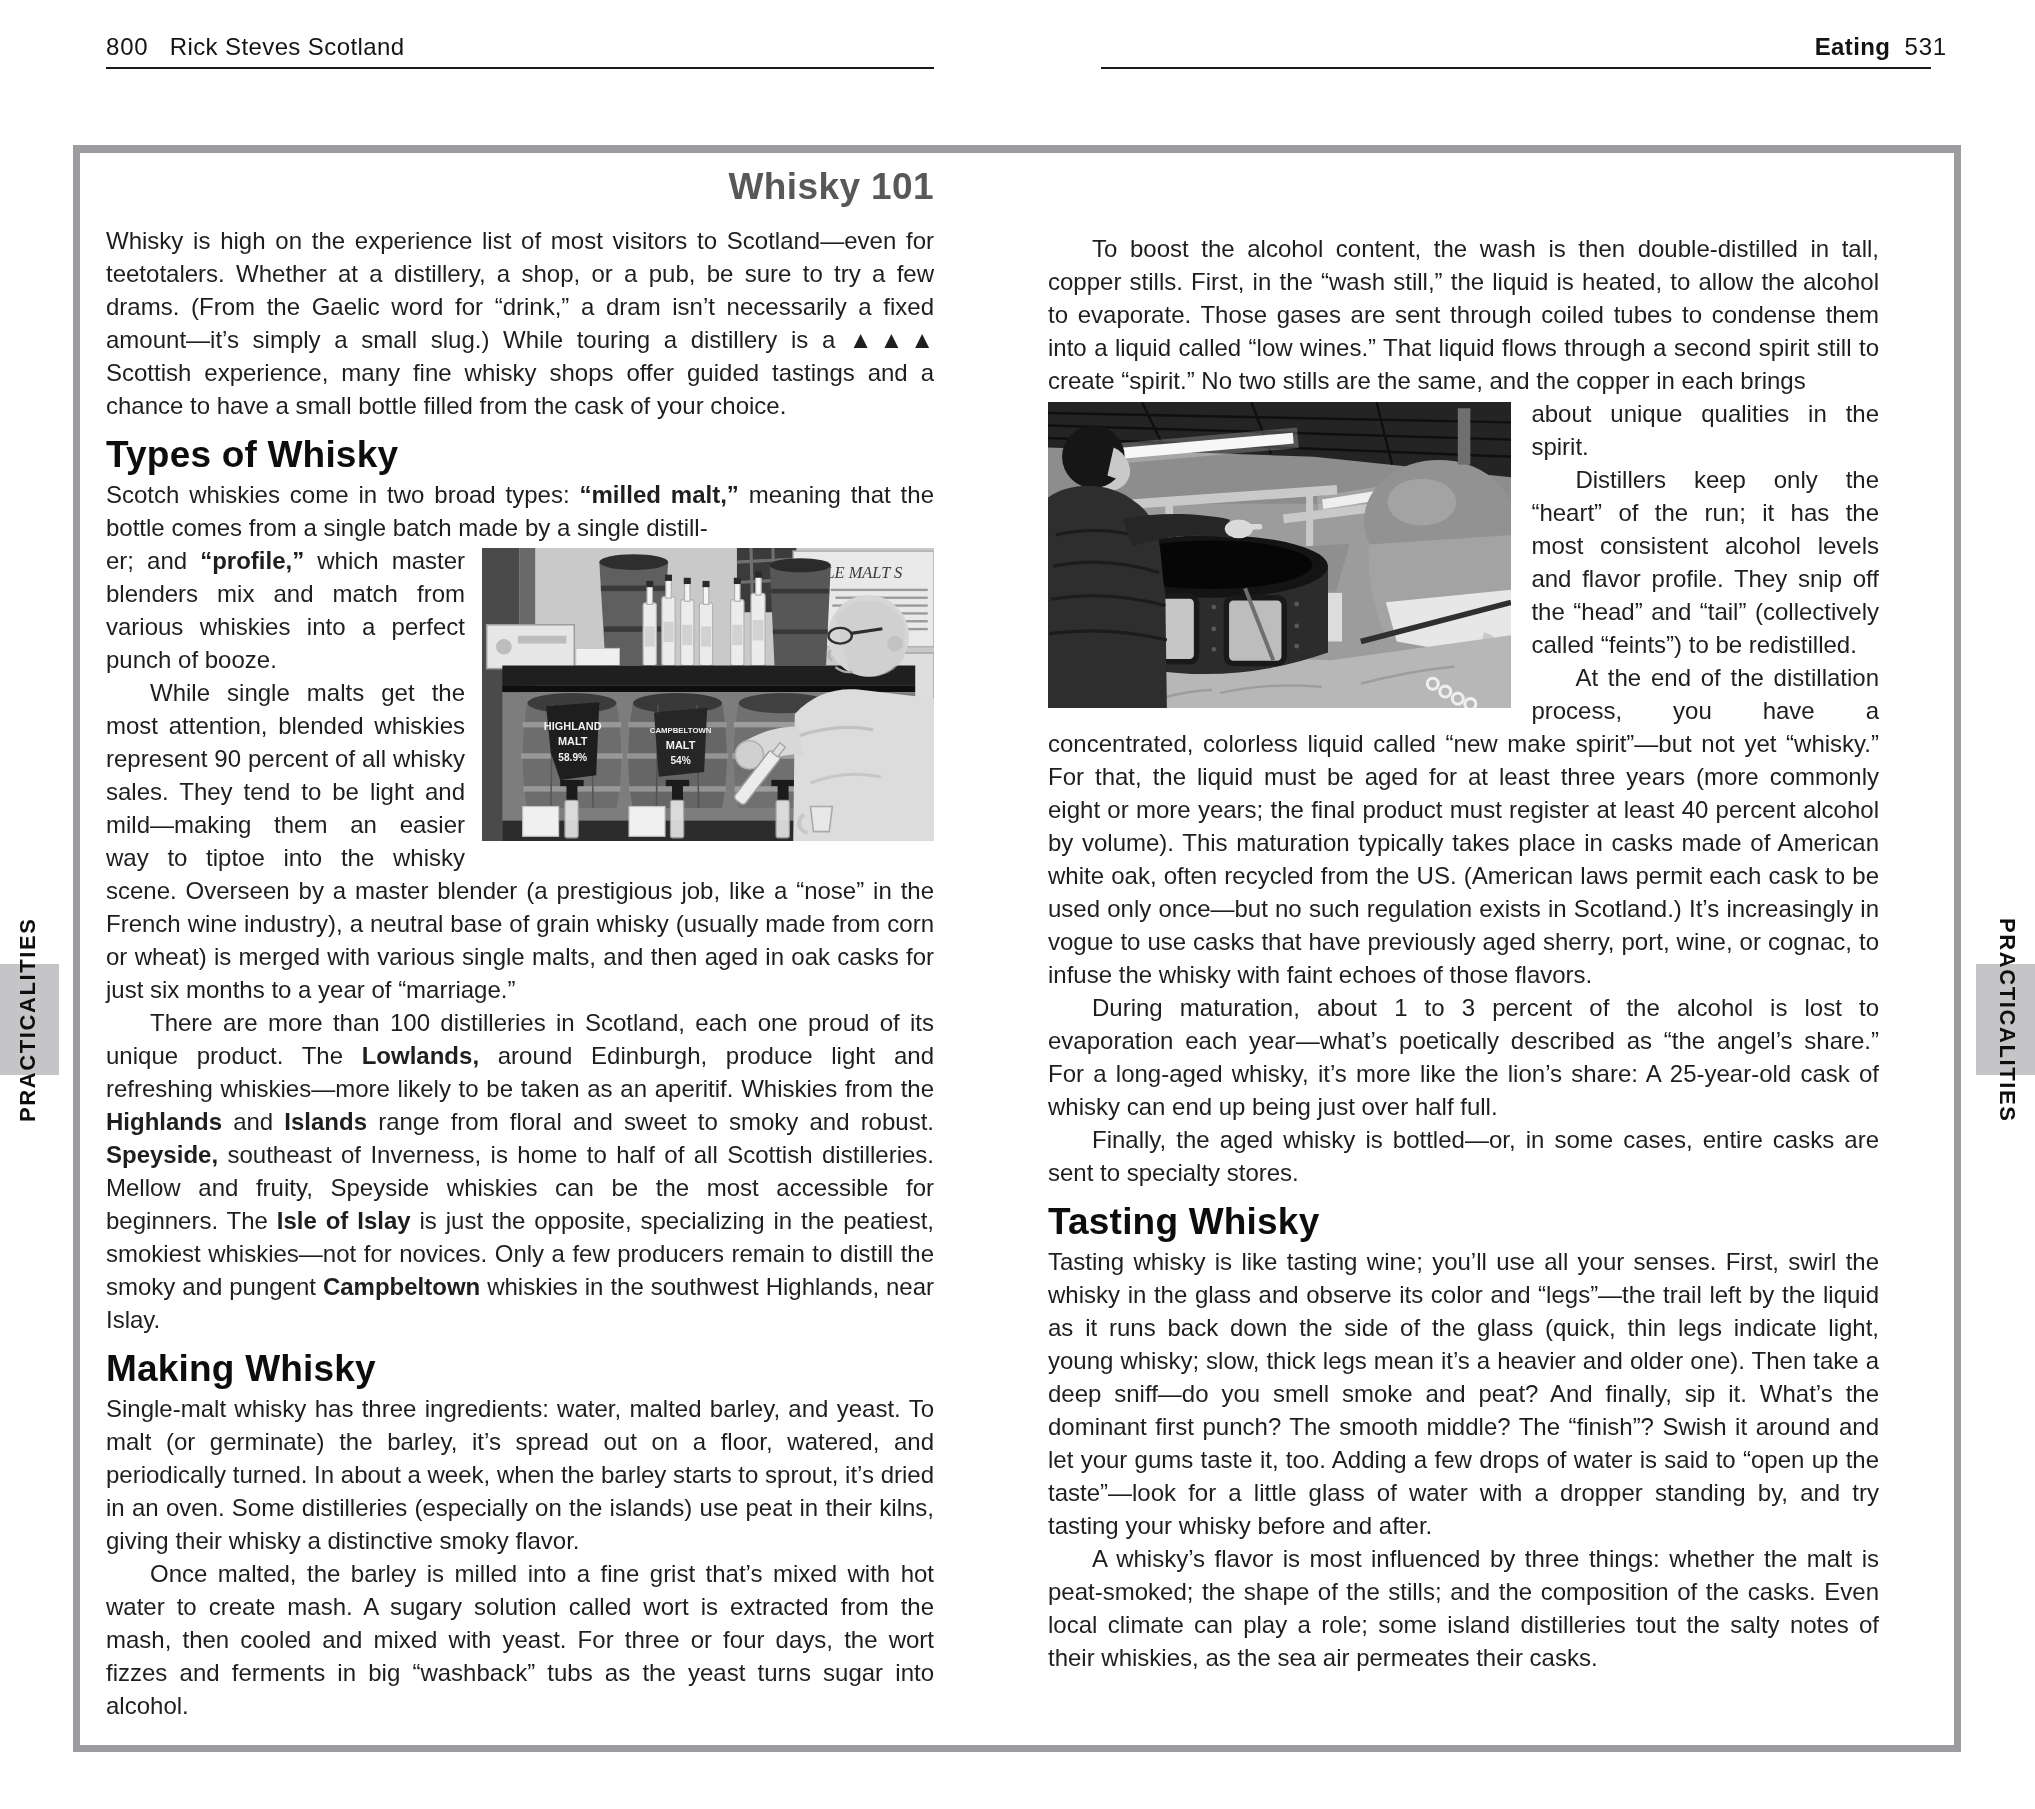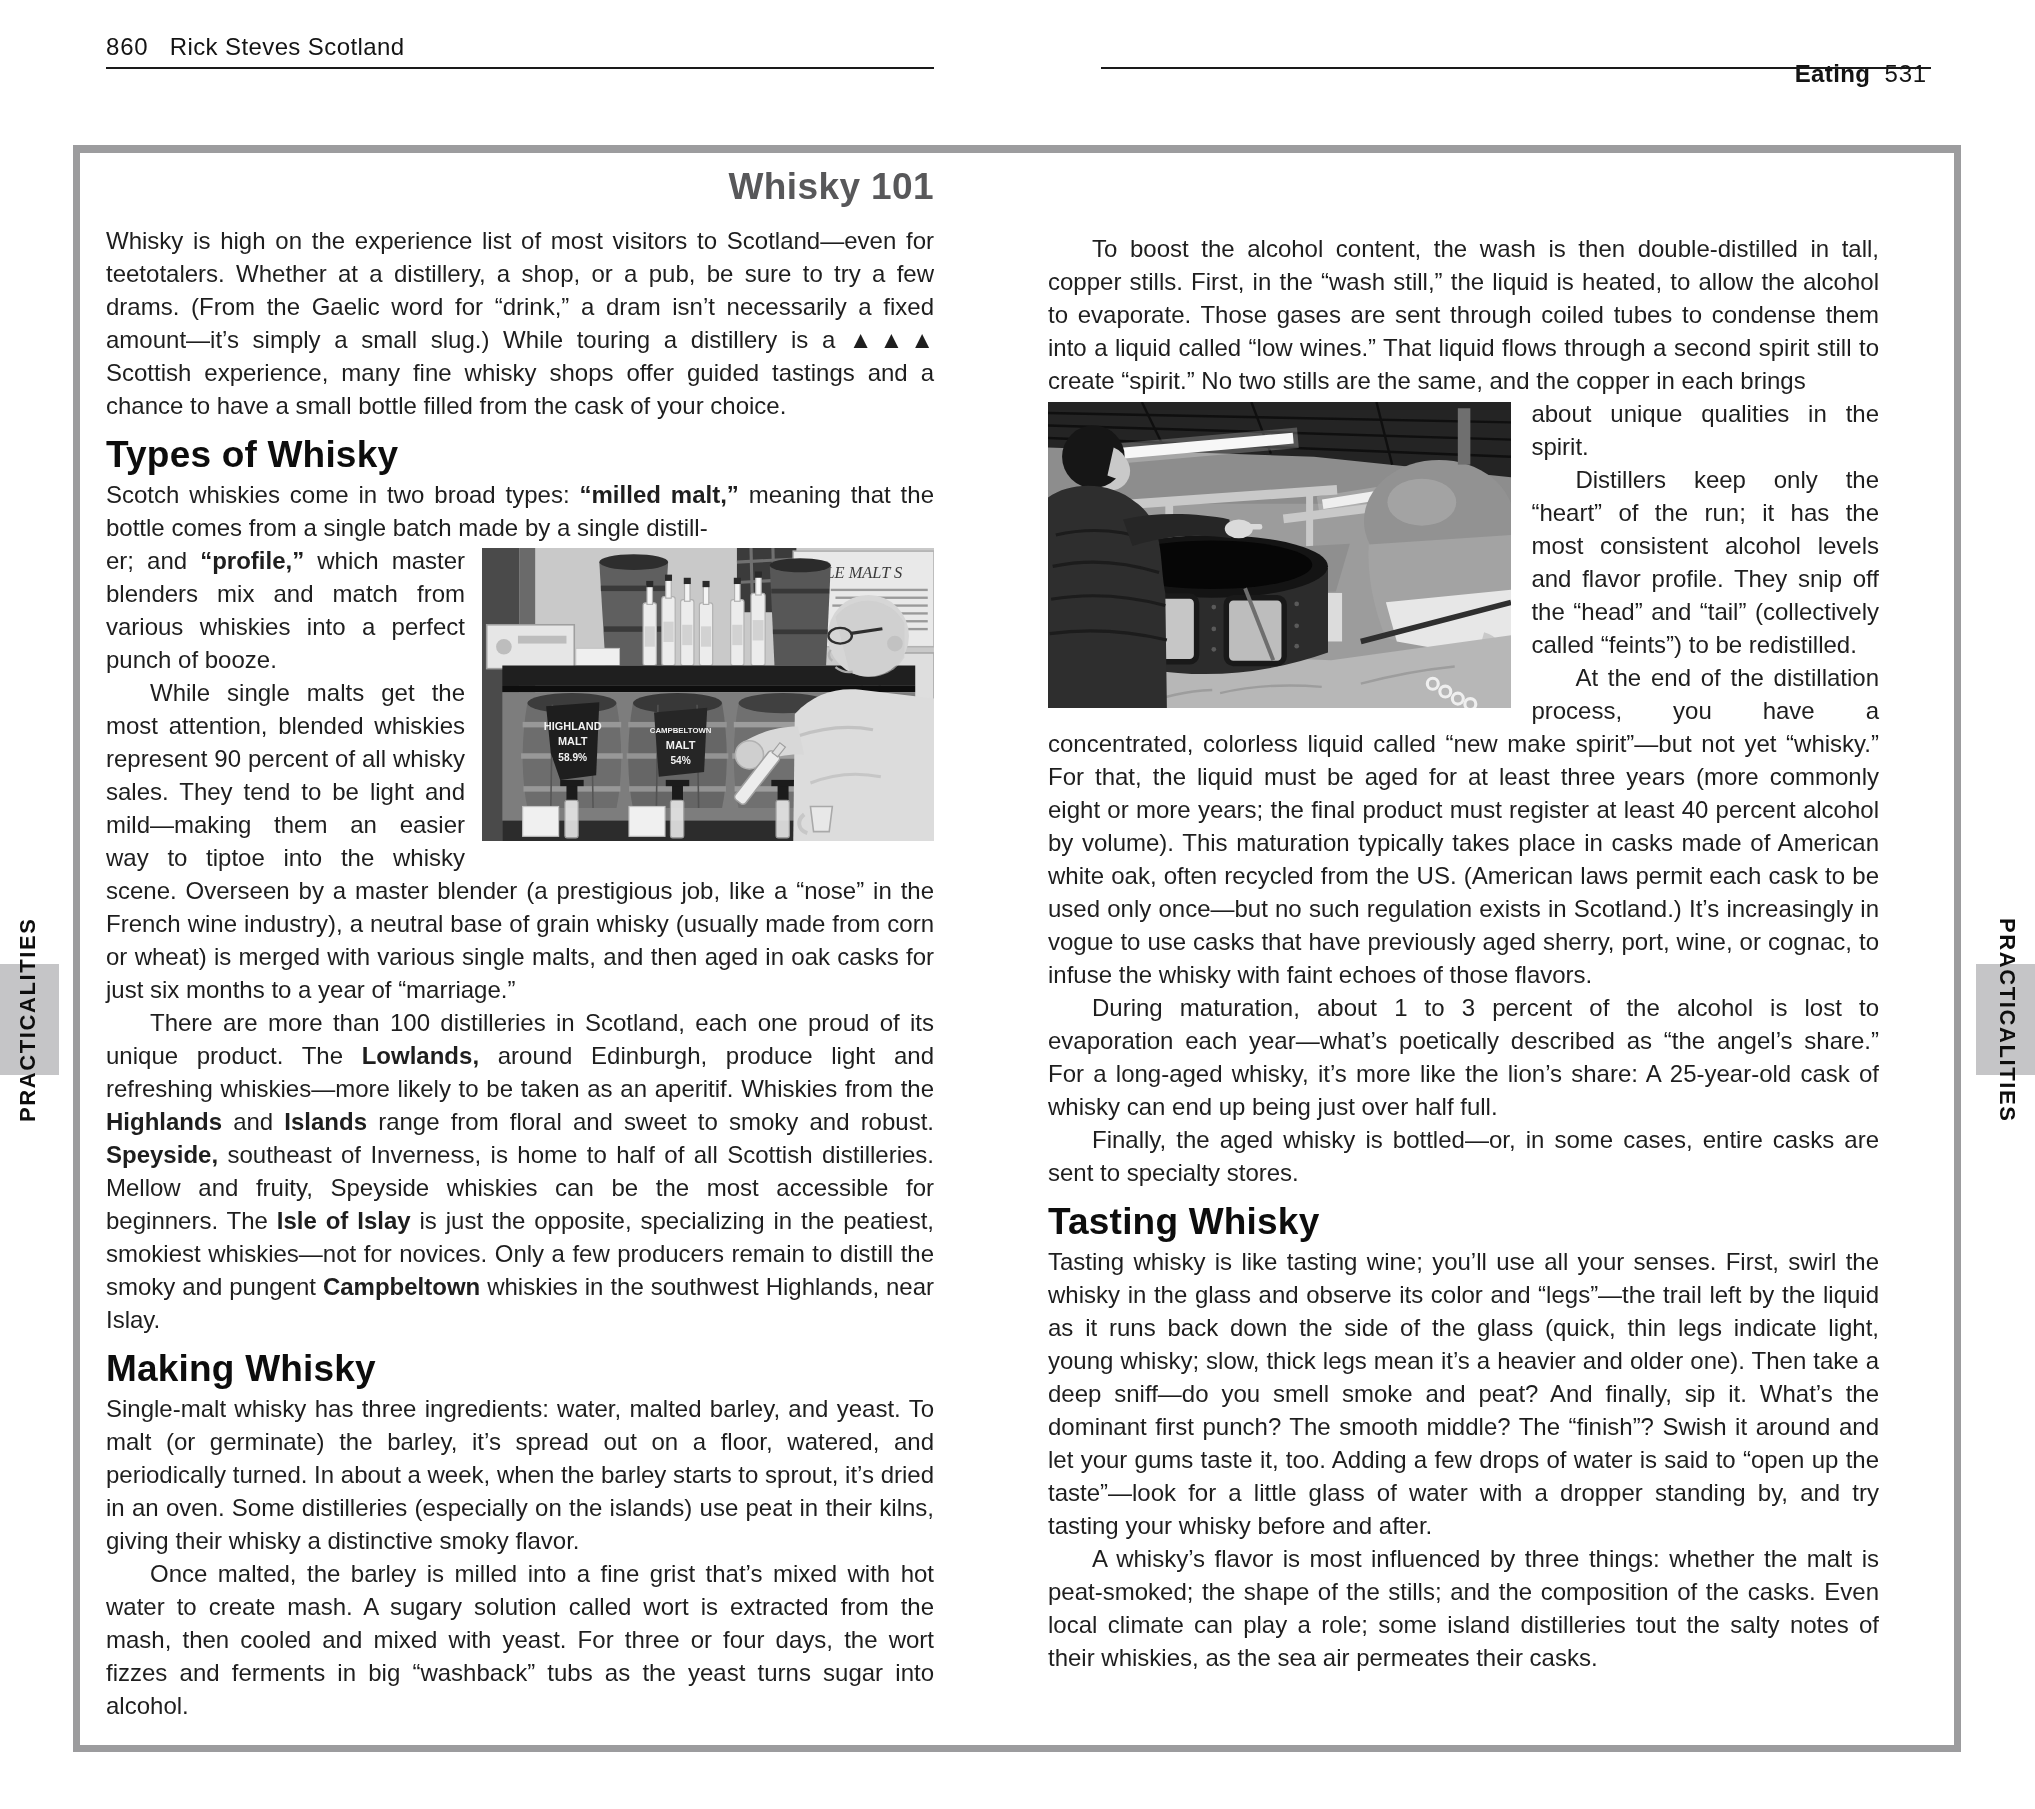--- a/index.html
+++ b/index.html
@@ -2,21 +2,21 @@
 <html style="font-size:12.5px"><head>
 <meta charset="utf-8">
 <style>
   html,body{margin:0;padding:0;background:#ffffff;}
   .page{position:relative;width:2035px;height:1809px;background:#ffffff;overflow:hidden;
         font-family:"Liberation Sans",sans-serif;color:#1e1e1e;}
   
   .runhead{position:absolute;top:33px;font-size:24px;letter-spacing:0.4px;color:#141414;white-space:nowrap;}
   .runhead .num{letter-spacing:0.8px;}
   .runhead-left{left:106px;}
-  .runhead-right{right:108px;text-align:right;margin-top:27px;}
+  .runhead-right{right:88px;text-align:right;}
   .runhead b{letter-spacing:0.4px;}
   .head-rule{position:absolute;top:67px;height:2.3px;background:#1a1a1a;}
   .rule-left{left:106px;width:828px;}
   .rule-right{left:1101px;width:830px;}
   
   .feature-box{position:absolute;left:73px;top:145px;width:1888px;height:1607px;box-sizing:border-box;
                border:7px solid #9c9c9e;border-top-width:8.6px;background:#ffffff;}
   .article-title{position:absolute;left:106px;top:166px;width:828px;text-align:right;
                  font-weight:bold;font-size:37px;letter-spacing:0.4px;color:#58585a;}
   
@@ -41,21 +41,21 @@
              font-weight:bold;font-size:22px;letter-spacing:1.6px;color:#0e0e0e;white-space:nowrap;}
   .tab-label-left{left:6.3px;writing-mode:vertical-rl;transform:rotate(180deg);}
   .tab-label-right{left:1985px;writing-mode:vertical-rl;}
 </style>
 </head>
 <body>
 
 <div class="page">
 
   <div class="runhead runhead-left">
-    <span class="num">860</span>&nbsp;&nbsp;&nbsp;<span>Rick Steves Scotland</span>
+    <span class="num">800</span>&nbsp;&nbsp;&nbsp;<span>Rick Steves Scotland</span>
   </div>
   <div class="runhead runhead-right">
     <b>Eating</b>&nbsp;&nbsp;<span class="num">531</span>
   </div>
   <div class="head-rule rule-left"></div>
   <div class="head-rule rule-right"></div>
 
   <div class="tab-rect tab-rect-left"></div>
   <div class="tab-label tab-label-left">PRACTICALITIES</div>
   <div class="tab-rect tab-rect-right"></div>

